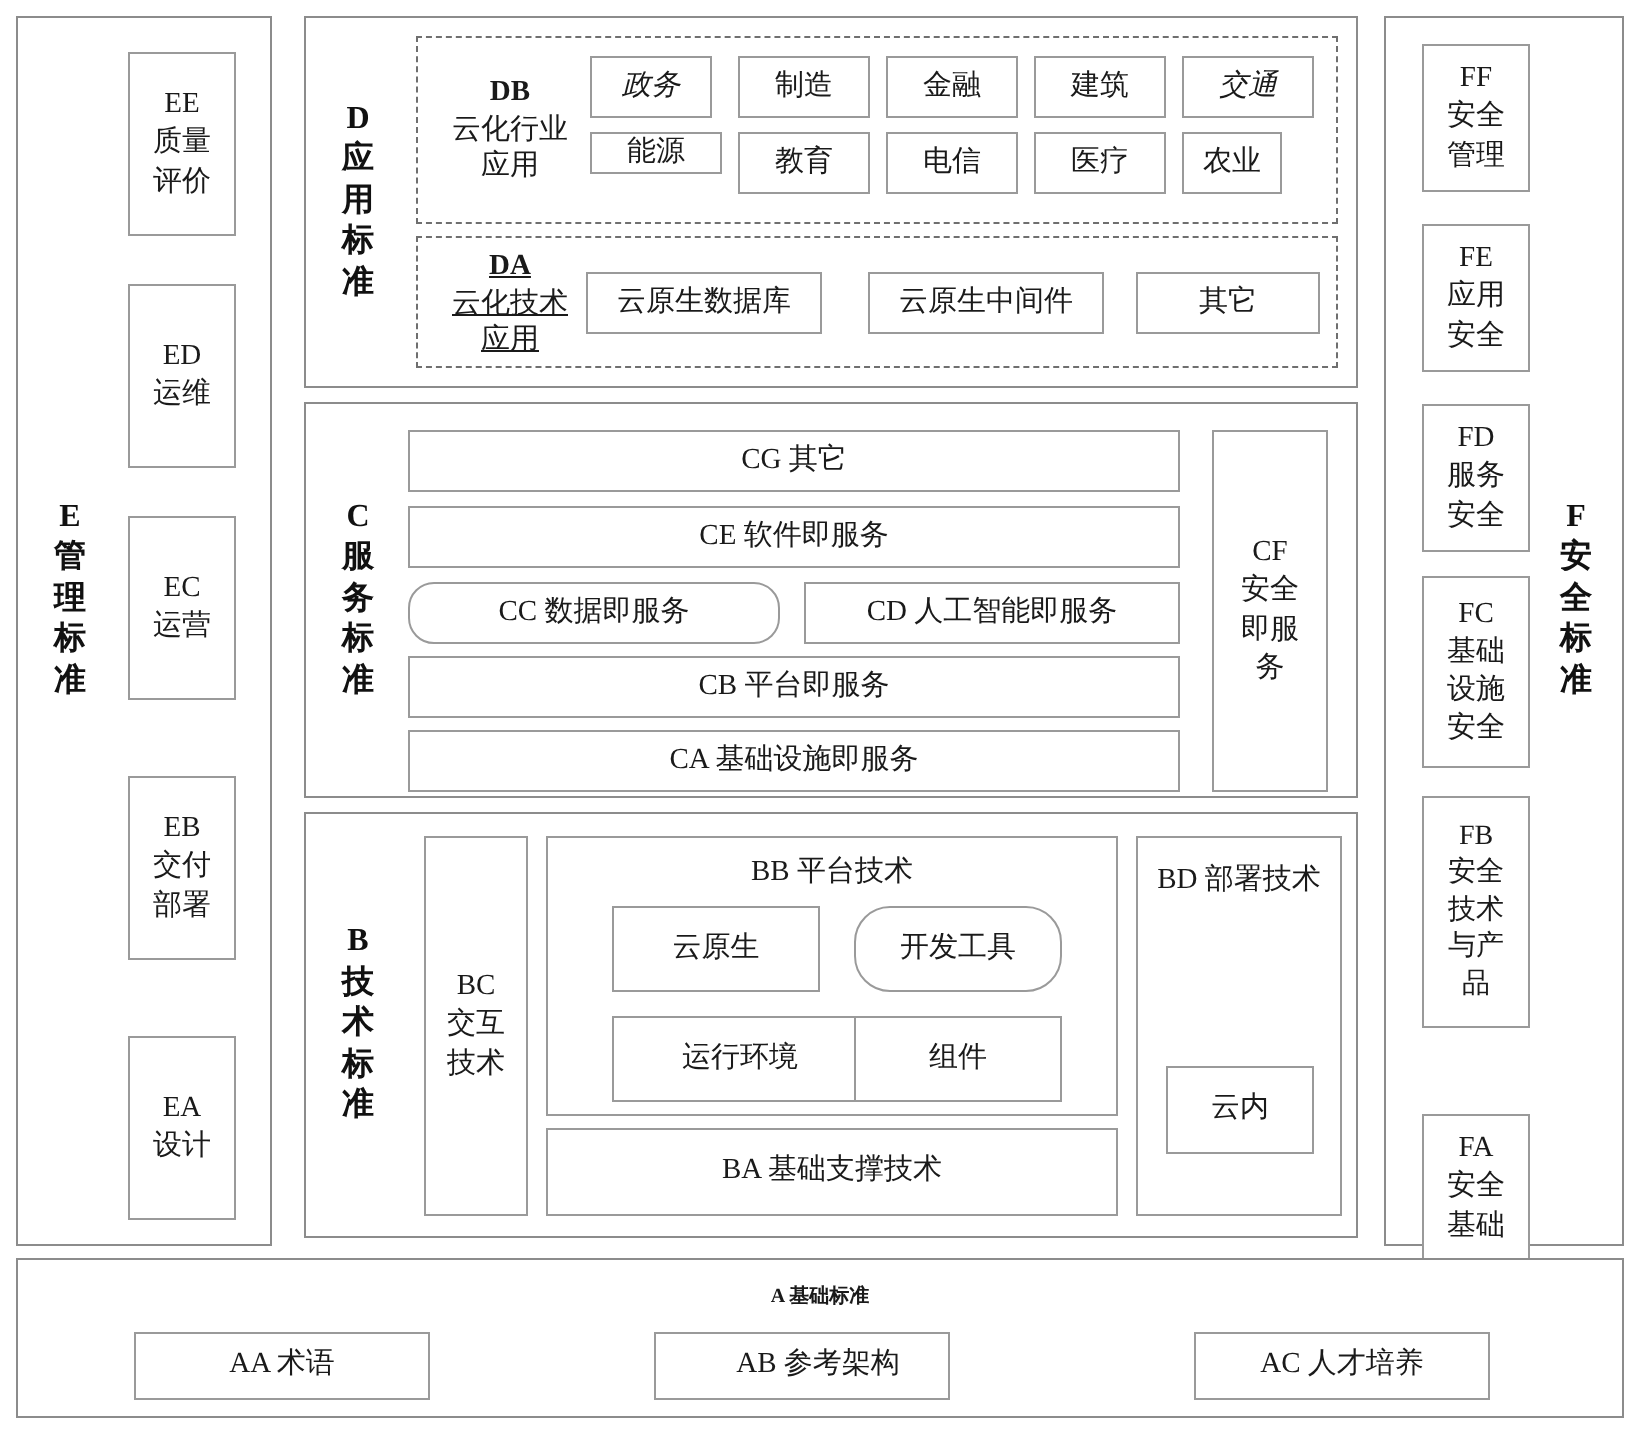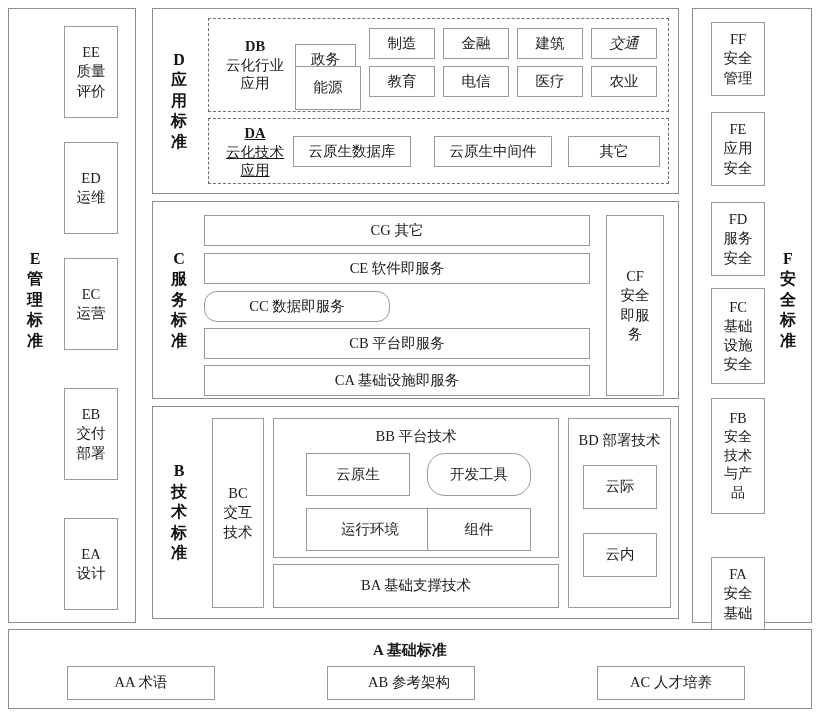--- a/index.html
+++ b/index.html
@@ -60,21 +60,21 @@
 
   .vbox{   
     position:absolute;
     flex-direction:column;
   }
   .vbox .ln{display:block;}
 
   .hdr{
     position:absolute;
     font-weight:bold;
-    font-size:15px;
+    font-size:10px;
     text-align:center;
   }
 
   .lbl-in{ 
     position:absolute;
     display:flex;
     flex-direction:column;
     align-items:center;
     justify-content:center;
     font-size:14.5px;
@@ -196,49 +196,49 @@
   </div>
 
   <div class="dashed" style="left:208px; top:18px; width:461px; height:94px;"></div>
 
   <div class="lbl-in" style="left:212px; top:26px; width:86px; height:78px;">
     <span class="l1">DB</span>
     <span>云化行业</span>
     <span>应用</span>
   </div>
 
-  <div class="box" style="position:absolute;left:295px;top:44px;width:61px;height:31px;">
+  <div class="box" style="position:absolute;left:295px;top:28px;width:61px;height:31px;font-style:italic;">
       <span>政务</span>
     </div>
   <div class="box" style="position:absolute;left:369px;top:28px;width:66px;height:31px;">
       <span>制造</span>
     </div>
   <div class="box" style="position:absolute;left:443px;top:28px;width:66px;height:31px;">
       <span>金融</span>
     </div>
   <div class="box" style="position:absolute;left:517px;top:28px;width:66px;height:31px;">
       <span>建筑</span>
     </div>
   <div class="box" style="position:absolute;left:591px;top:28px;width:66px;height:31px;font-style:italic;">
       <span>交通</span>
     </div>
 
-  <div class="box" style="position:absolute;left:295px;top:66px;width:66px;height:44px;">
+  <div class="box" style="position:absolute;left:295px;top:66px;width:66px;height:21px;">
       <span>能源</span>
     </div>
   <div class="box" style="position:absolute;left:369px;top:66px;width:66px;height:31px;">
       <span>教育</span>
     </div>
   <div class="box" style="position:absolute;left:443px;top:66px;width:66px;height:31px;">
       <span>电信</span>
     </div>
   <div class="box" style="position:absolute;left:517px;top:66px;width:66px;height:31px;">
       <span>医疗</span>
     </div>
-  <div class="box" style="position:absolute;left:591px;top:66px;width:66px;height:31px;">
+  <div class="box" style="position:absolute;left:591px;top:66px;width:50px;height:31px;">
       <span>农业</span>
     </div>
 
   <div class="dashed" style="left:208px; top:118px; width:461px; height:66px;"></div>
 
   <div class="lbl-in" style="left:212px; top:122px; width:86px; height:60px;text-decoration:underline;">
     <span class="l1">DA</span>
     <span>云化技术</span>
     <span>应用</span>
   </div>
@@ -266,20 +266,23 @@
 
   <div class="box" style="position:absolute;left:204px;top:215px;width:386px;height:31px;">
       <span>CG 其它</span>
     </div>
   <div class="box" style="position:absolute;left:204px;top:253px;width:386px;height:31px;">
       <span>CE 软件即服务</span>
     </div>
   <div class="box" style="position:absolute;left:204px;top:291px;width:186px;height:31px;border-radius:13px;">
       <span>CC 数据即服务</span>
     </div>
+  <div class="box" style="position:absolute;left:402px;top:291px;width:188px;height:31px;">
+      <span>CD 人工智能即服务</span>
+    </div>
   <div class="box" style="position:absolute;left:204px;top:328px;width:386px;height:31px;">
       <span>CB 平台即服务</span>
     </div>
   <div class="box" style="position:absolute;left:204px;top:365px;width:386px;height:31px;">
       <span>CA 基础设施即服务</span>
     </div>
 
   <div class="box vbox" style="position:absolute;left:606px;top:215px;width:58px;height:181px;">
     <span class="ln">CF</span>
     <span class="ln">安全</span>
@@ -319,23 +322,20 @@
         <span>组件</span>
       </div>
   </div>
 
   <div class="box" style="position:absolute;left:273px;top:564px;width:286px;height:44px;">
     <span>BA 基础支撑技术</span>
   </div>
 
   <div class="box" style="position:absolute;left:568px;top:418px;width:103px;height:190px;display:block;">
     <div class="grp-title" style="top:12px;">BD 部署技术</div>
-    <div class="box" style="position:absolute;left:14px;top:46px;width:74px;height:44px;">
-        <span>云际</span>
-      </div>
     <div class="box" style="position:absolute;left:14px;top:114px;width:74px;height:44px;">
         <span>云内</span>
       </div>
   </div>
 
   <div class="panel" style="left:8px; top:629px; width:804px; height:80px;">
   </div>
 
   <div class="hdr" style="left:8px; top:641px; width:804px;">A 基础标准</div>
 

